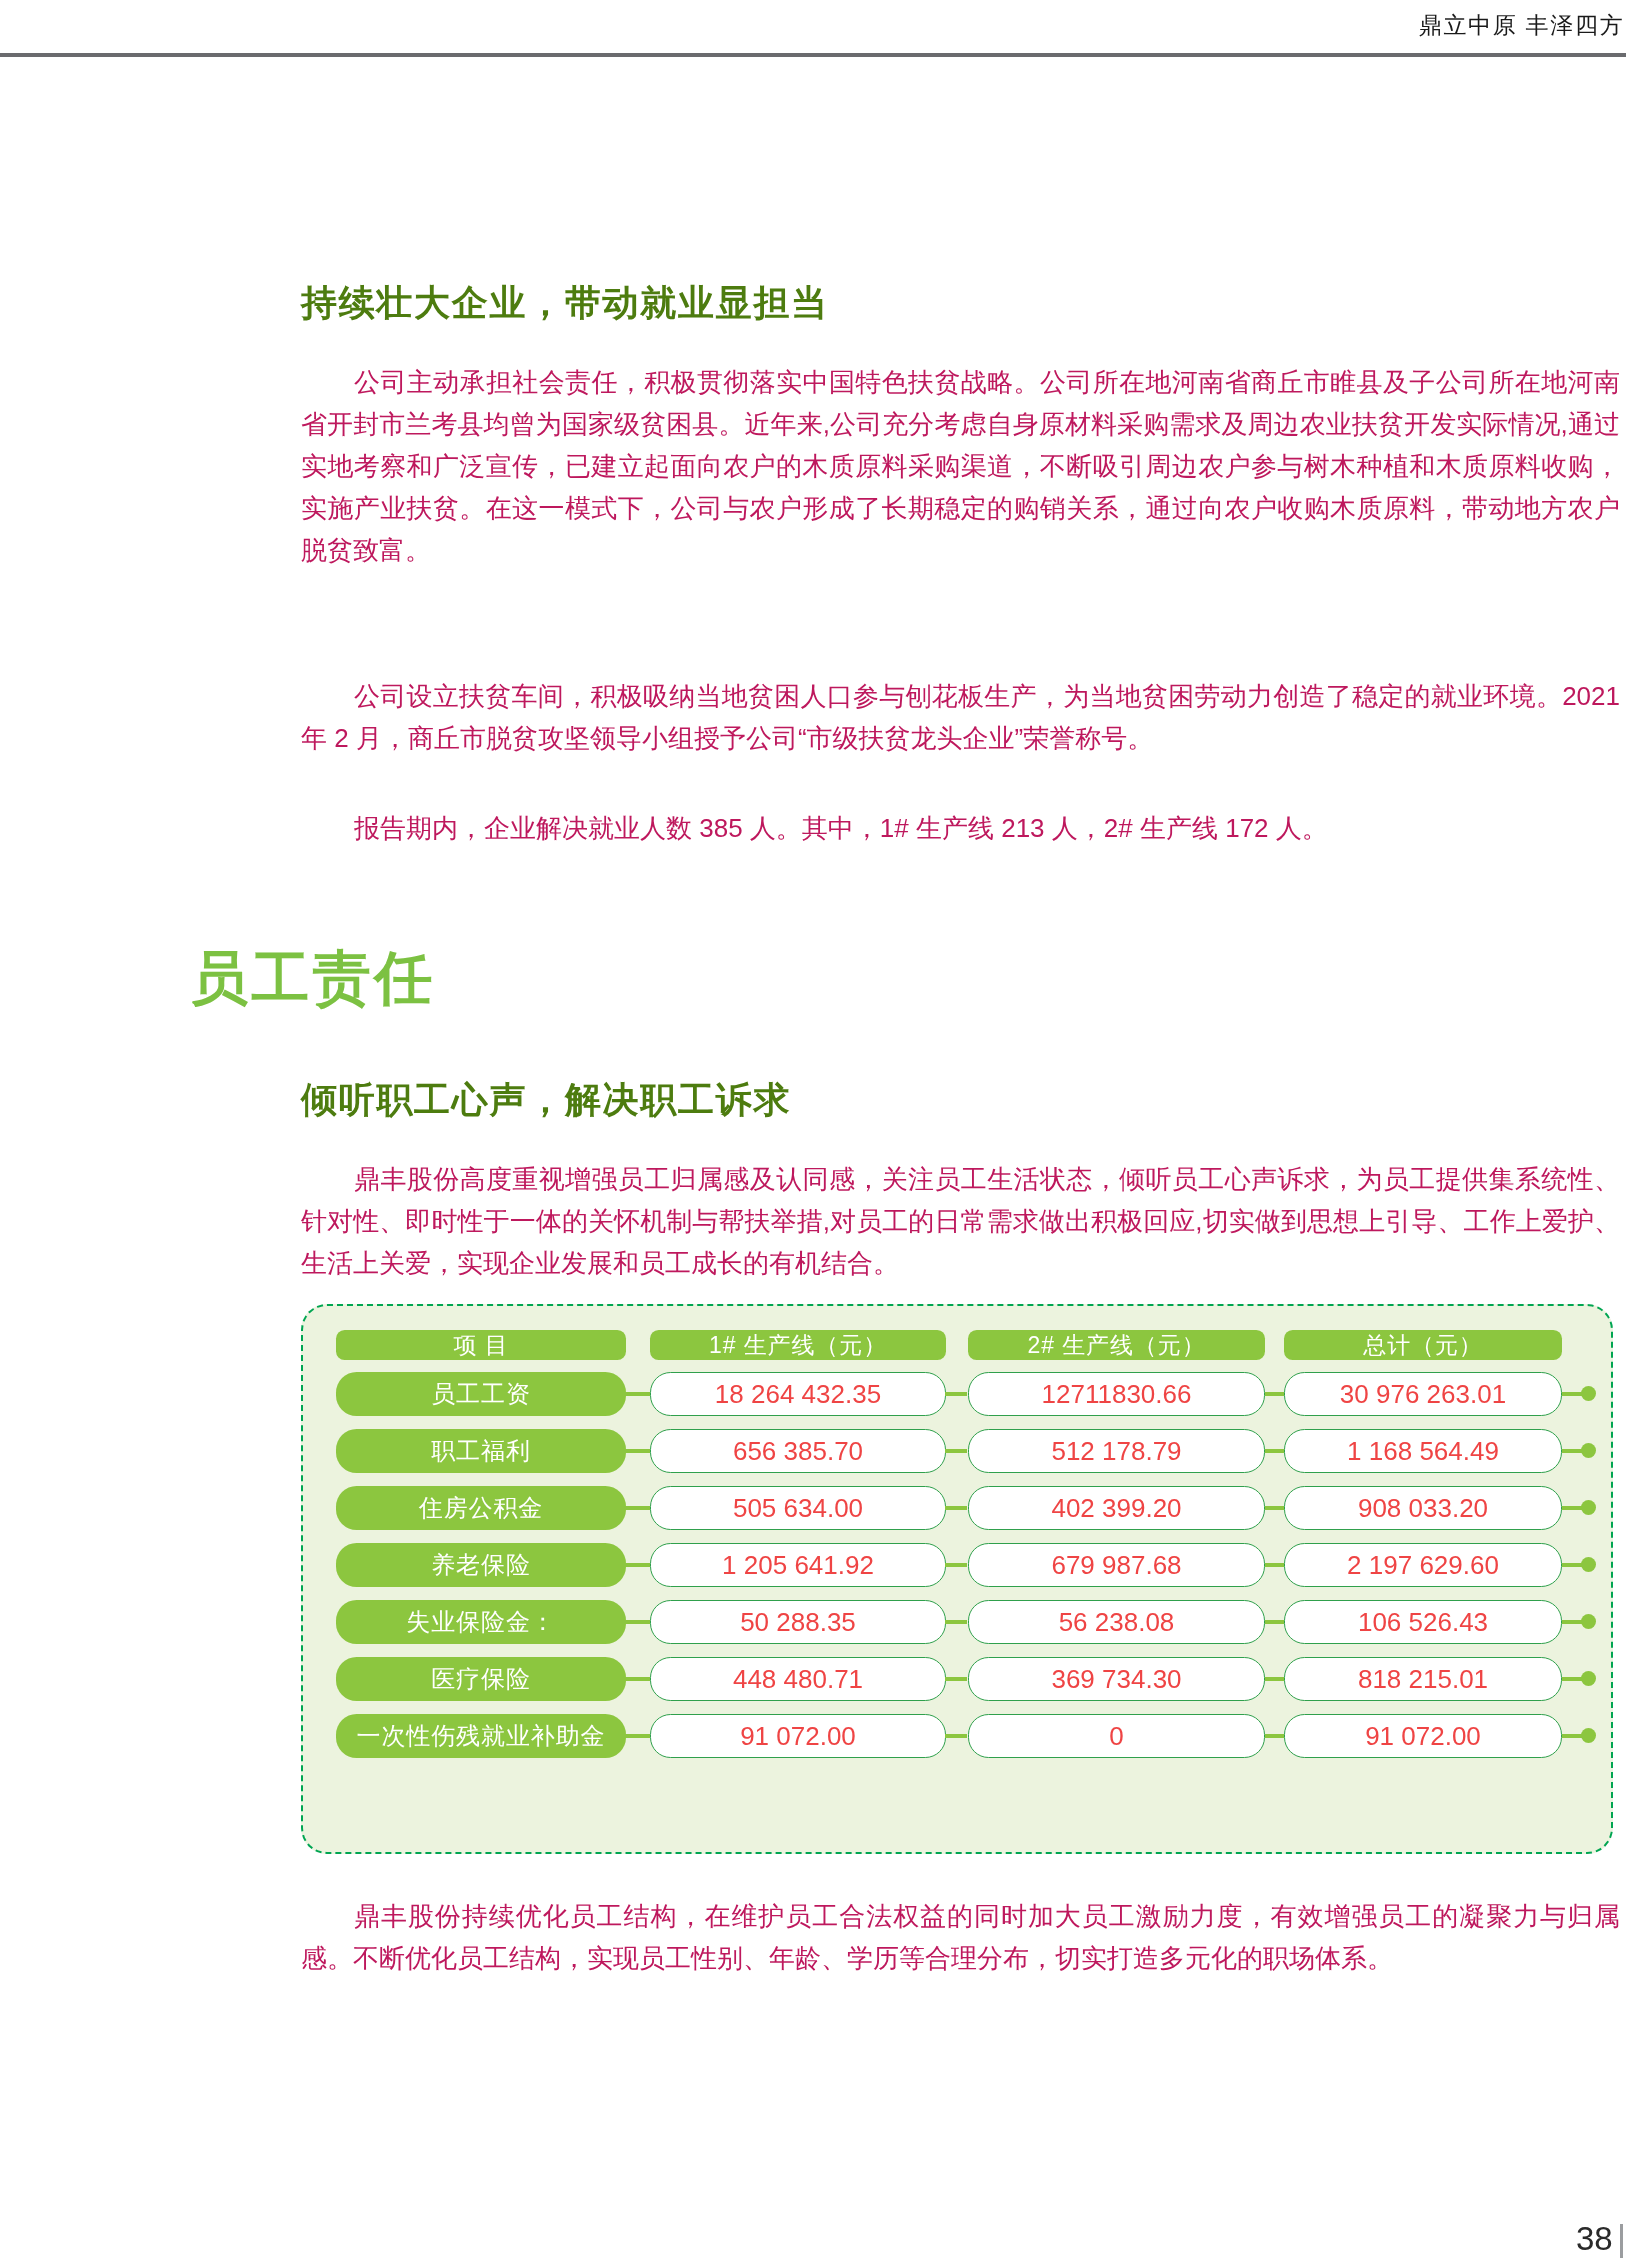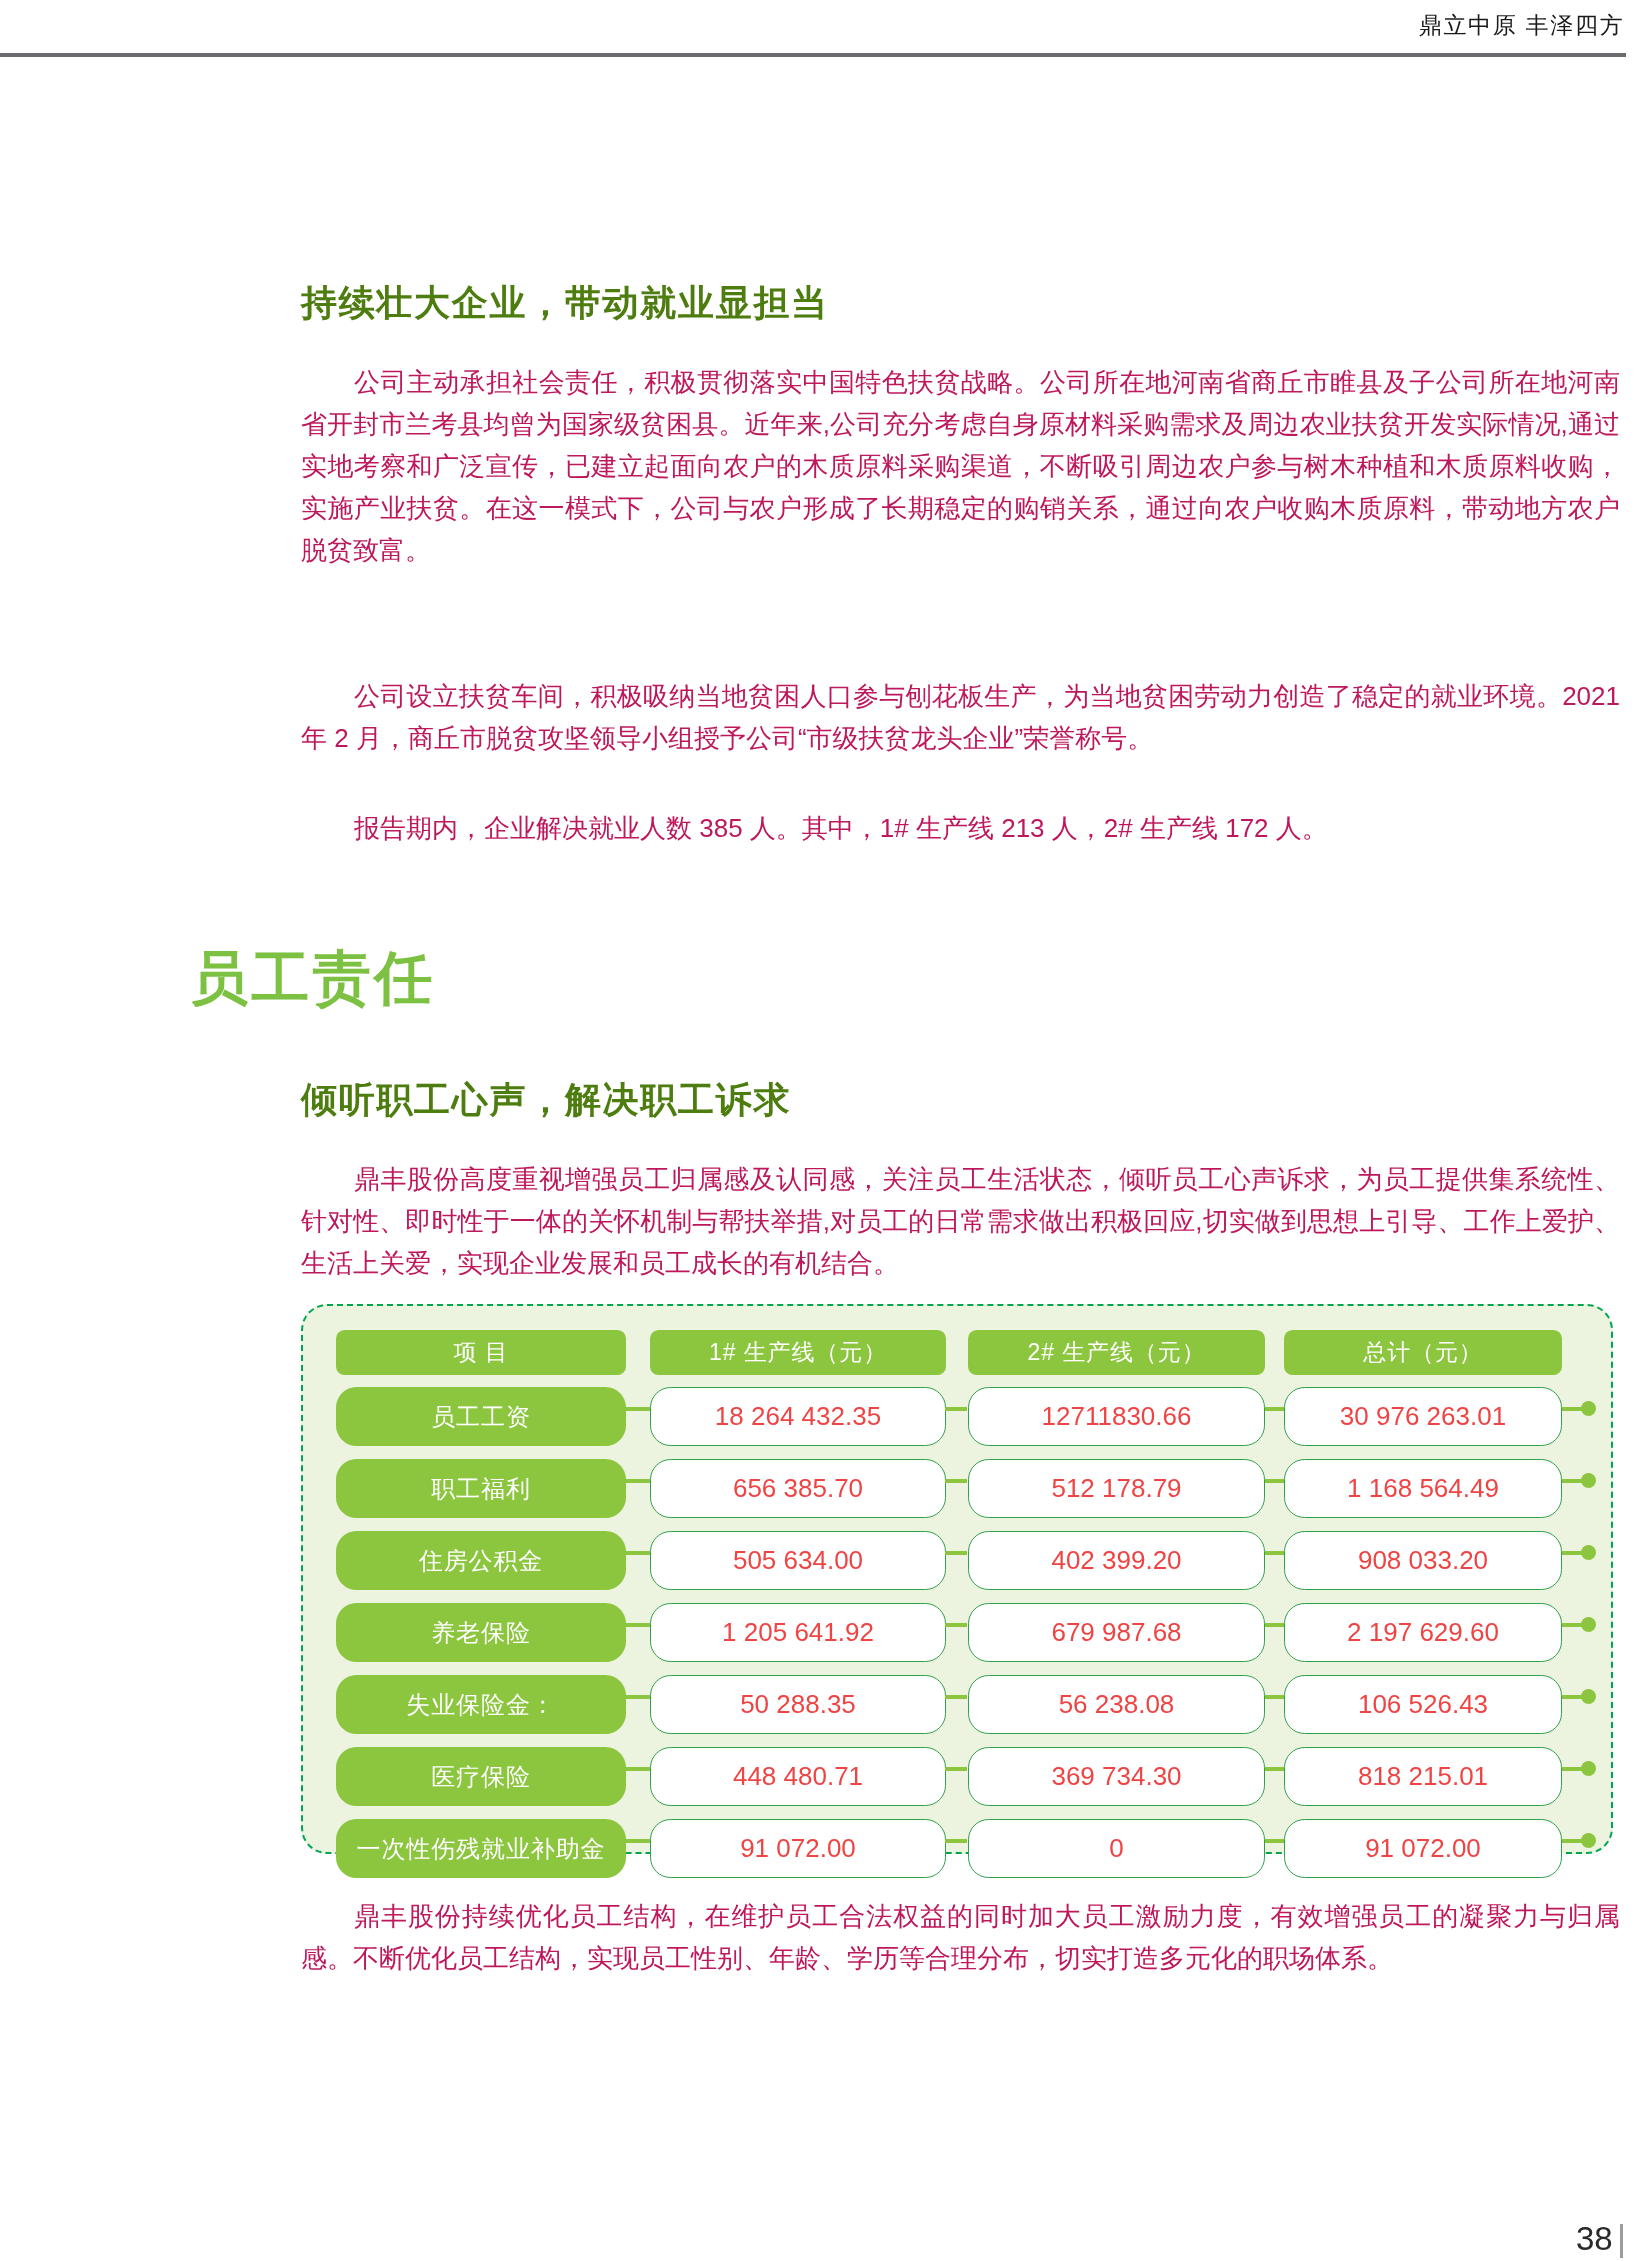--- a/index.html
+++ b/index.html
@@ -25,22 +25,22 @@
   #para1{top:361px;}
   #para2{top:675px;}
   #para3{top:807px;}
   #para4{top:1158px;}
   #para5{top:1895px;}
 
   
   .table-box{position:absolute;left:301px;top:1304px;width:1312px;height:550px;
              box-sizing:border-box;background:#ecf3de;border:2.6px dashed #00a551;
              border-radius:26px;padding-top:24px;}
-  .t-row{position:relative;height:59px;margin-bottom:13px;}
-  .t-row.header{height:45px;margin-bottom:12px;}
+  .t-row{position:relative;height:44px;margin-bottom:13px;}
+  .t-row.header{height:30px;margin-bottom:12px;}
   .cell{position:absolute;top:0;height:100%;display:flex;align-items:center;
         justify-content:center;box-sizing:border-box;}
   .h-cell{background:#8cc63f;color:#ffffff;font-size:23px;border-radius:8.6px;letter-spacing:0.9px;}
   .pill{left:33px;width:290px;background:#8cc63f;color:#ffffff;font-size:24px;
         border-radius:20.6px;letter-spacing:0.9px;}
   .val{background:#ffffff;border:1.7px solid #2fa04c;border-radius:20.6px;color:#ef4444;
        font-size:26px;}
   .col-label{left:33px;width:290px;}
   .col-v1{left:347px;width:296px;}
   .col-v2{left:665px;width:297px;}

